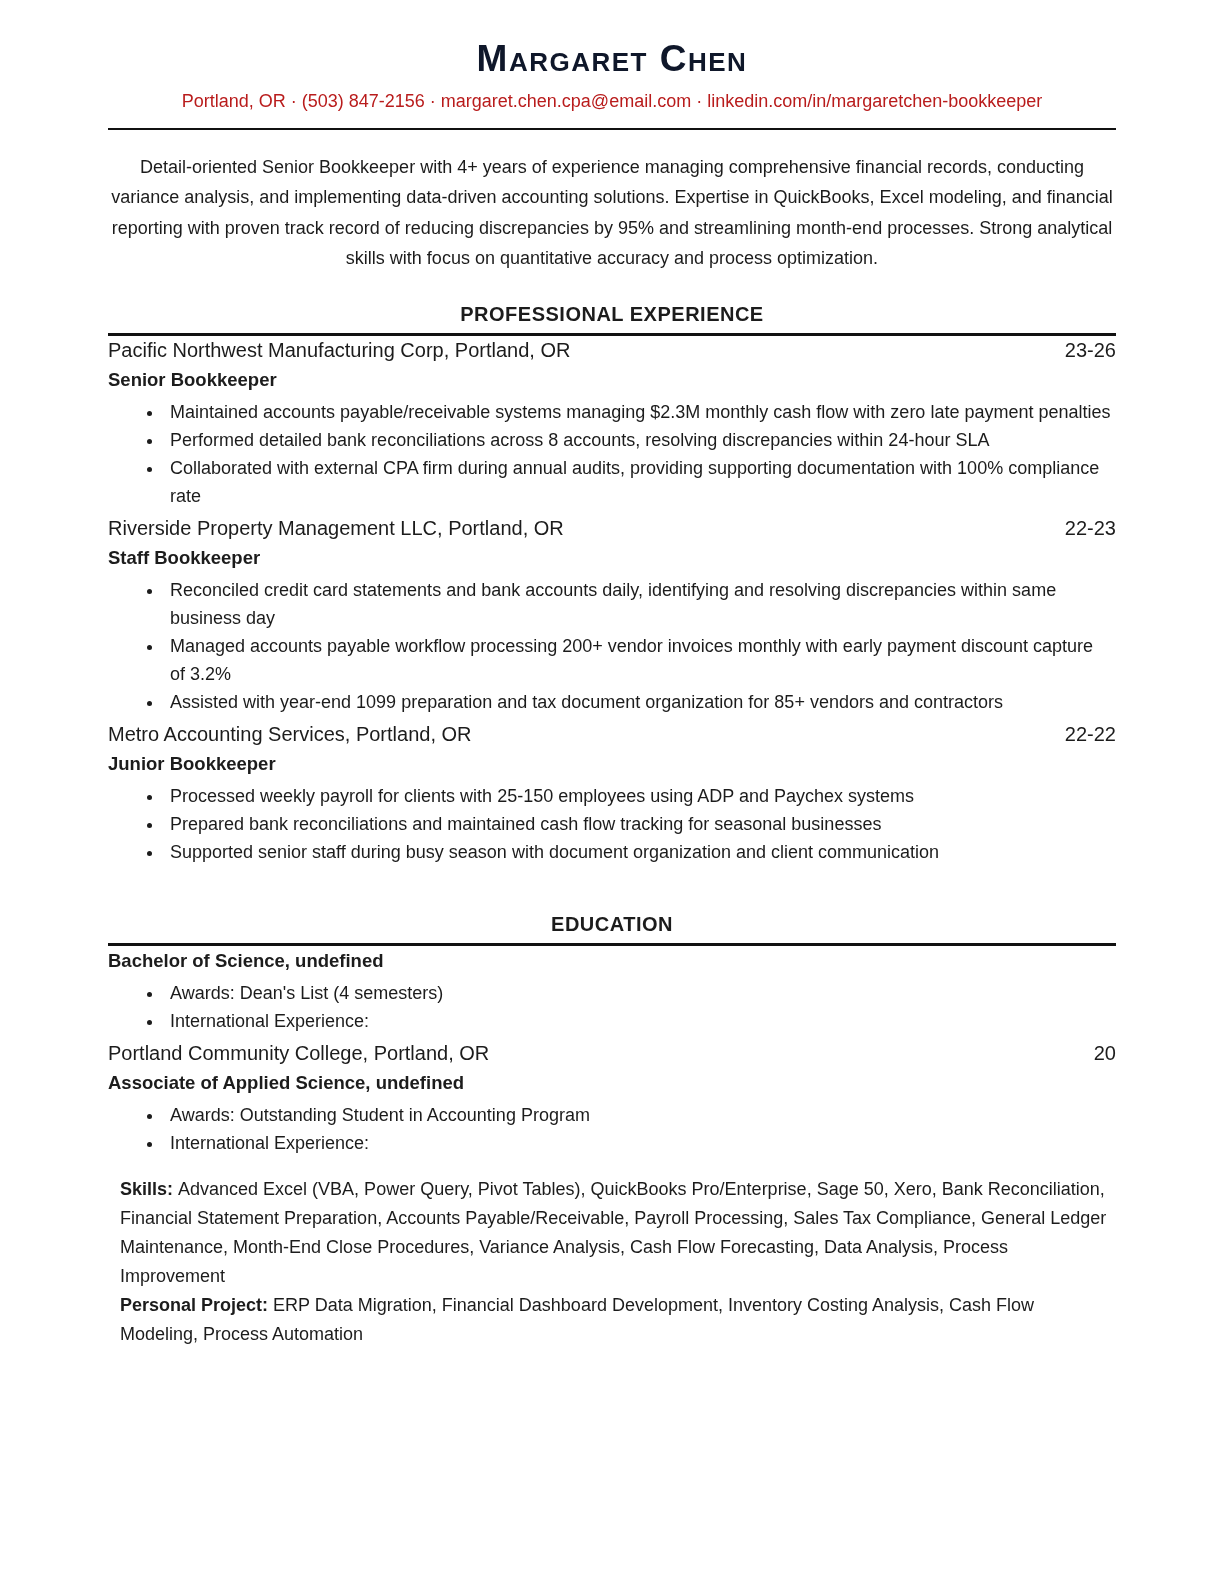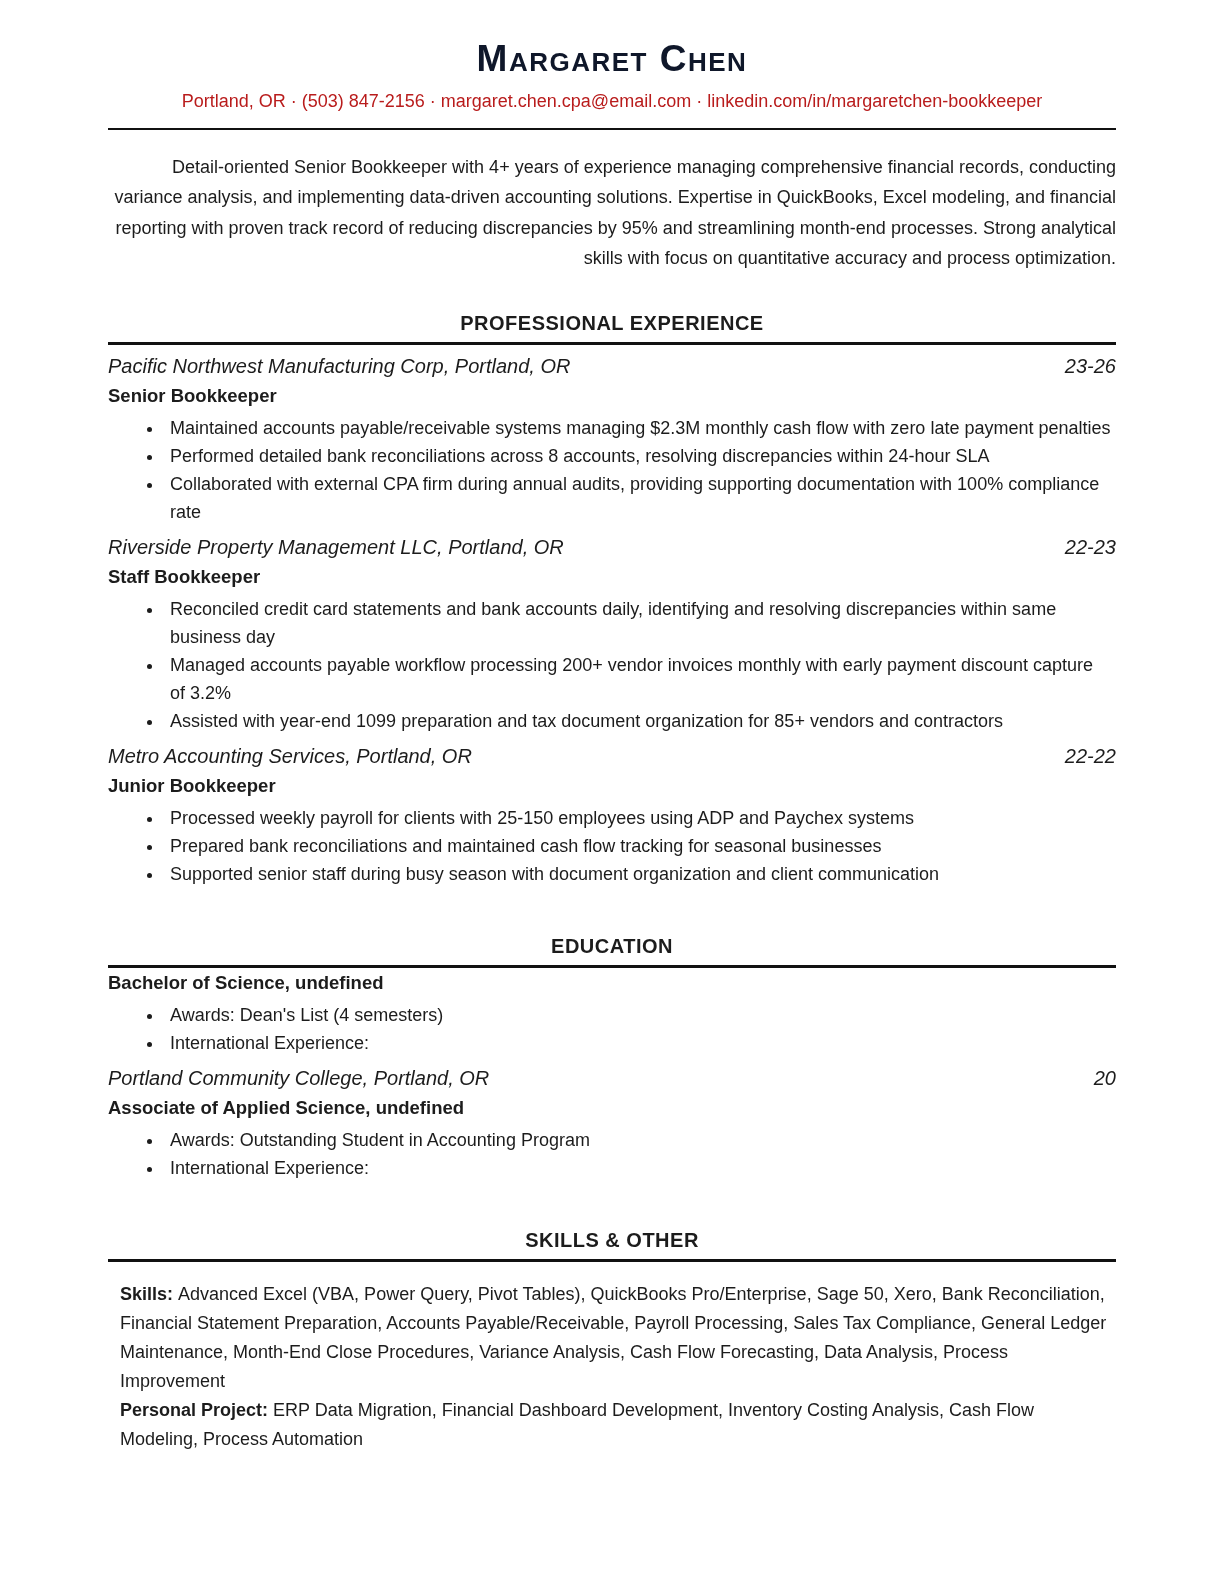--- a/index.html
+++ b/index.html
@@ -36,47 +36,45 @@
   }
   .header-rule {
     border: none;
     border-top: 2px solid #111;
     margin-top: 14px;
   }
 
   
   .summary {
     margin-top: 22px;
-    text-align: right;
+    text-align: center;
     font-size: 18px;
     line-height: 30.5px;
   }
 
   
   .section-title {
-    margin-top: 37px;
+    margin-top: 28px;
     text-align: center;
     font-size: 20px;
     font-weight: 700;
     letter-spacing: 0.5px;
     line-height: 24px;
     padding-bottom: 7px;
     border-bottom: 3px solid #111;
   }
   .section-title.tight { margin-top: 46px; }
 
   
   .entry-head {
     display: flex;
     justify-content: space-between;
     align-items: baseline;
     font-size: 20px;
     line-height: 29px;
-    margin-top: 7px;
-    font-style: italic;
   }
   .entry-head .dates { font-size: 20px; }
   .role {
     font-weight: 700;
     font-size: 18.5px;
     line-height: 29px;
   }
   ul.bullets {
     list-style: disc;
     margin: 4px;
@@ -160,20 +158,19 @@
       <span class="dates">20</span>
     </div>
     <div class="role">Associate of Applied Science, undefined</div>
     <ul class="bullets">
       <li>Awards: Outstanding Student in Accounting Program</li>
       <li>International Experience:</li>
     </ul>
   </section>
 
   <section>
-    <h2 class="section-title tight">SKILLS &amp; OTHER</h2>
     <div class="skills-block">
       <div><span class="label">Skills:</span><span>Advanced Excel (VBA, Power Query, Pivot Tables), QuickBooks Pro/Enterprise, Sage 50, Xero, Bank Reconciliation, Financial Statement Preparation, Accounts Payable/Receivable, Payroll Processing, Sales Tax Compliance, General Ledger Maintenance, Month-End Close Procedures, Variance Analysis, Cash Flow Forecasting, Data Analysis, Process Improvement</span></div>
       <div><span class="label">Personal Project:</span><span>ERP Data Migration, Financial Dashboard Development, Inventory Costing Analysis, Cash Flow Modeling, Process Automation</span></div>
     </div>
   </section>
 
 </div>
 
 </body></html>

